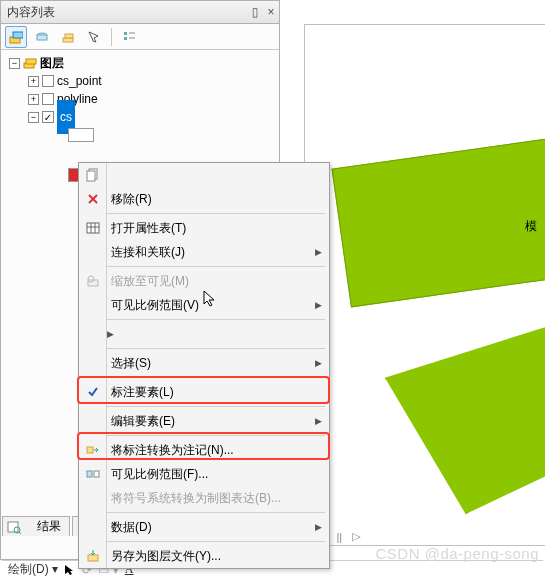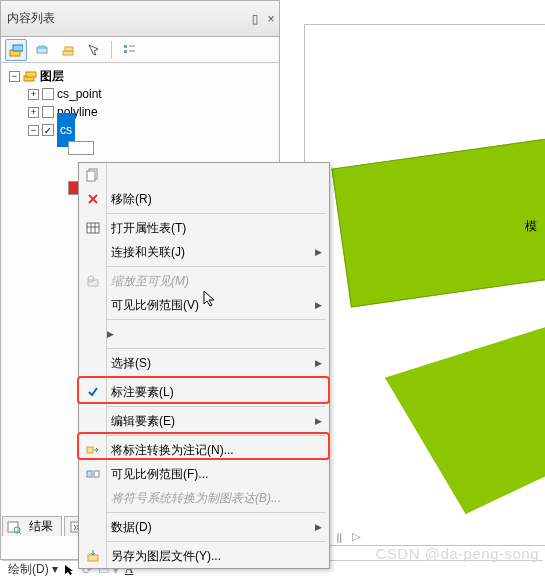--- a/index.html
+++ b/index.html
@@ -1,54 +1,54 @@
 <!DOCTYPE html>
 <html><head>
 <meta charset="utf-8">
 <style>
 * { box-sizing: border-box; font-family: "Microsoft YaHei", SimSun, Arial, sans-serif; font-size: 12px; }
 body { margin: 0; width: 545px; height: 580px; background: #fff; overflow: hidden; position: relative; }
 
 .panel { position: absolute; left: 0; top: 0; width: 280px; height: 560px; border: 1px solid #b0b0b0; background: #fcfcfc; }
 
-.title-bar { height: 36px; background: linear-gradient(#f5f5f5,#e5e5e5); border-bottom: 1px solid #b0b0b0; display: flex; align-items: center; padding-left: 6px; }
+.title-bar { height: 23px; background: linear-gradient(#f5f5f5,#e5e5e5); border-bottom: 1px solid #b0b0b0; display: flex; align-items: center; padding-left: 6px; }
 .title-bar .title { flex: 1; color: #333; }
 .title-bar .pin, .title-bar .close { width: 16px; text-align: center; color: #555; }
 
 .toolbar { height: 26px; border-bottom: 1px solid #c8c8c8; display: flex; align-items: center; padding: 0 4px; gap: 4px; }
 .toolbar .tbtn { width: 22px; height: 22px; display: flex; align-items: center; justify-content: center; border: 1px solid transparent; border-radius: 2px; }
 .toolbar .tbtn.active { background: #e5f1fb; border-color: #7da2ce; }
 .toolbar .sep { width: 1px; height: 18px; background: #c8c8c8; margin: 0 2px; }
 
 .tree { padding: 4px 2px; }
 .tree-row { display: flex; align-items: center; height: 18px; gap: 3px; padding-left: 6px; color: #000; }
 .expander { width: 11px; height: 11px; border: 1px solid #888; background: #fff; font-size: 9px; line-height: 9px; text-align: center; color: #000; }
 .cb { width: 12px; height: 12px; border: 1px solid #888; background: #fff; display: inline-flex; align-items: center; justify-content: center; font-size: 10px; }
 .indent { display: inline-block; }
 .sel-node { background: #0078d7; color: #fff; padding: 10px 3px; }
 .swatch { width: 26px; height: 14px; border: 1px solid #999; }
 
 .context-menu { position: absolute; left: 78px; top: 162px; width: 252px; background: #f4f4f4; border: 1px solid #9d9d9d; box-shadow: 2px 2px 4px rgba(0,0,0,0.2); z-index: 10; }
 .cm-row { display: flex; align-items: center; height: 24px; position: relative; }
 .cm-icon { width: 28px; display: flex; align-items: center; justify-content: center; }
 .cm-label { flex: 1; padding-left: 4px; color: #000; }
-.cm-label.disabled { color: #a0a0a0; font-style: italic; }
+.cm-label.disabled { color: #a0a0a0; }
 .cm-arrow { width: 14px; color: #555; font-size: 9px; }
 .cm-sep { height: 1px; background: #d0d0d0; margin: 2px 4px 2px 28px; }
 .cm-gutter { position: absolute; left: 27px; top: 0; bottom: 0; width: 1px; background: #d0d0d0; }
 .highlight-box { position: absolute; border: 2px solid #ff3b30; border-radius: 4px; pointer-events: none; z-index: 20; }
 
 .map-area { position: absolute; left: 282px; top: 0; width: 263px; height: 560px; background: #fff; overflow: hidden; }
 .map-area::before { content:""; position:absolute; left:22px; top:24px; width:260px; height:520px; border:1px solid #bfbfbf; }
 .poly { position: absolute; background: #8bc600; border: 1px solid #6fa000; }
 .poly1 { left: 340px; top: 150px; width: 260px; height: 140px; transform: rotate(-8deg); }
 .poly2 { left: 390px; top: 330px; width: 220px; height: 180px; transform: rotate(-6deg); clip-path: polygon(0 20%, 80% 0, 100% 70%, 30% 100%); }
 
 .bottom-tabs { position: absolute; left: 2px; top: 516px; display: flex; gap: 2px; }
-.btab { border: 1px solid #b0b0b0; border-bottom: none; background: #f2f2f2; padding: 2px 8px 2px 4px; height: 20px; display: flex; align-items: center; gap: 8px; }
+.btab { border: 1px solid #b0b0b0; border-bottom: none; background: #f2f2f2; padding: 2px 8px 2px 4px; height: 20px; display: flex; align-items: center; gap: 16px; }
 
 .ctrl-strip { position: absolute; left: 318px; top: 530px; display: flex; align-items: center; gap: 10px; color: #888; }
 .ctrl-strip span { font-size: 11px; }
 
 .draw-bar { position: absolute; left: 2px; top: 560px; width: 541px; height: 18px; display: flex; align-items: center; gap: 6px; padding-left: 6px; color: #333; border-top:1px solid #ccc;}
 .draw-bar .dis { color: #b0b0b0; }
 
 .watermark { position: absolute; right: 6px; bottom: 18px; color: #d8d8d8; font-size: 15px; letter-spacing: 0.5px; pointer-events: none; }
 
 .cursor-ptr { position: absolute; left: 203px; top: 290px; z-index: 30; pointer-events:none; }

